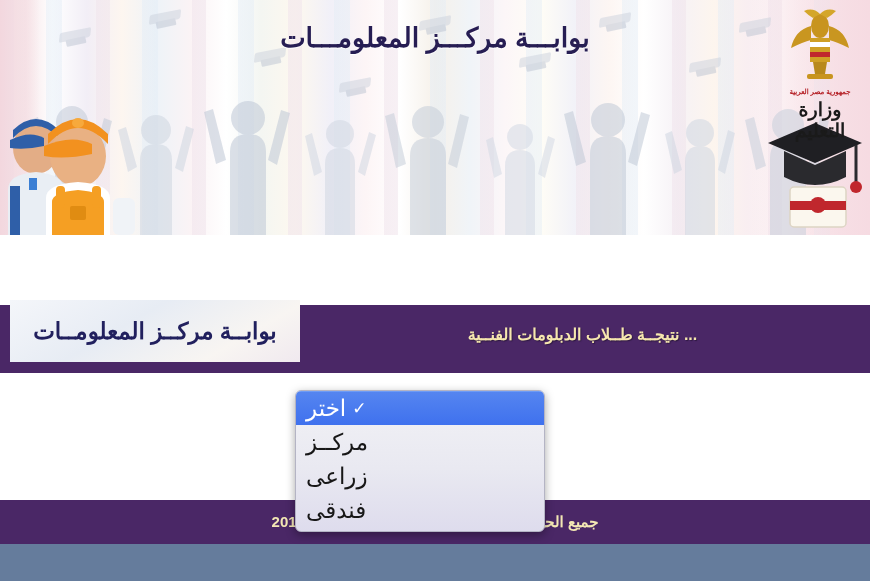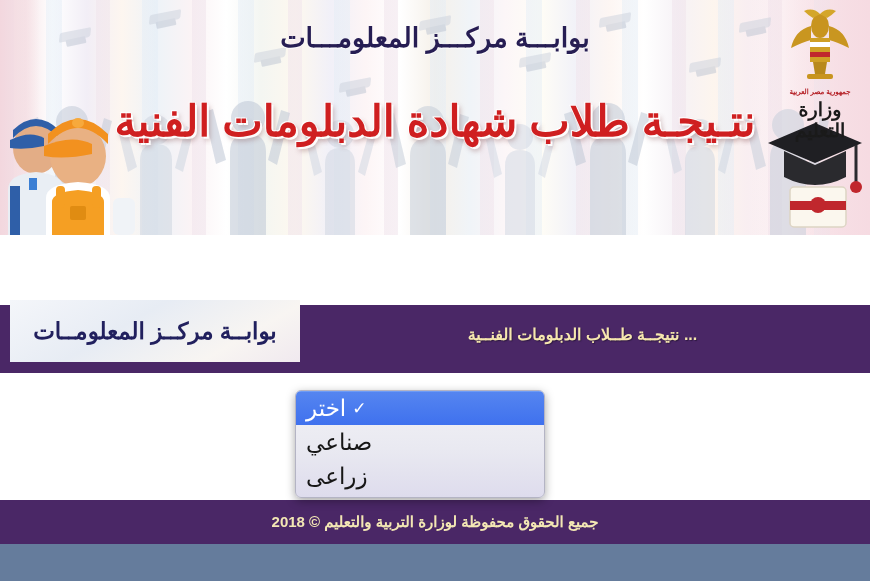--- a/index.html
+++ b/index.html
@@ -344,21 +344,20 @@
       </g>
       <g fill="#c8d0dc">
         <path d="M770 175 L770 98 Q770 80 788 80 Q806 80 806 98 L806 175 Z"></path>
         <path d="M756 110 L745 60 L754 57 L766 106 Z"></path>
         <path d="M808 106 L820 58 L829 61 L817 110 Z"></path>
         <circle cx="788" cy="65" r="16"></circle>
       </g>
     </svg>
 
     <div class="banner-sub">بوابـــة مركـــز المعلومـــات</div>
-    <div class="banner-title">نتـيجـة طلاب شهادة الدبلومات الفنية</div>
 
     <div class="emblem">
       <svg width="66" height="78" viewBox="0 0 66 78">
         <ellipse cx="33" cy="22" rx="9" ry="12" fill="#c8941f"></ellipse>
         <path d="M33 10 Q40 3 49 7 Q44 12 40 14 Z" fill="#d4a62a"></path>
         <path d="M33 10 Q26 3 17 7 Q22 12 26 14 Z" fill="#d4a62a"></path>
         <path d="M24 22 Q8 26 4 44 Q16 38 24 36 Z" fill="#c99620"></path>
         <path d="M42 22 Q58 26 62 44 Q50 38 42 36 Z" fill="#c99620"></path>
         <rect x="23" y="34" width="20" height="24" fill="#cf9f25"></rect>
         <rect x="23" y="38" width="20" height="5" fill="#ffffff"></rect>
@@ -421,22 +420,26 @@
     <span class="footer-text">جميع الحقوق محفوظة لوزارة التربية والتعليم © 2018</span>
   </div>
   <div class="bottom-strip"></div>
 
   <div class="dropdown">
     <div class="dd-item selected">
       <span class="dd-item-label">اختر</span>
       <span class="dd-check">✓</span>
     </div>
     <div class="dd-item">
-      <span class="dd-item-label">صناعي</span>
+      <span class="dd-item-label">مركــز</span>
       <span class="dd-check hidden"></span>
     </div>
     <div class="dd-item">
       <span class="dd-item-label">زراعى</span>
       <span class="dd-check hidden"></span>
     </div>
+    <div class="dd-item">
+      <span class="dd-item-label">فندقى</span>
+      <span class="dd-check hidden"></span>
+    </div>
   </div>
 
 </div>
 
 </body></html>

